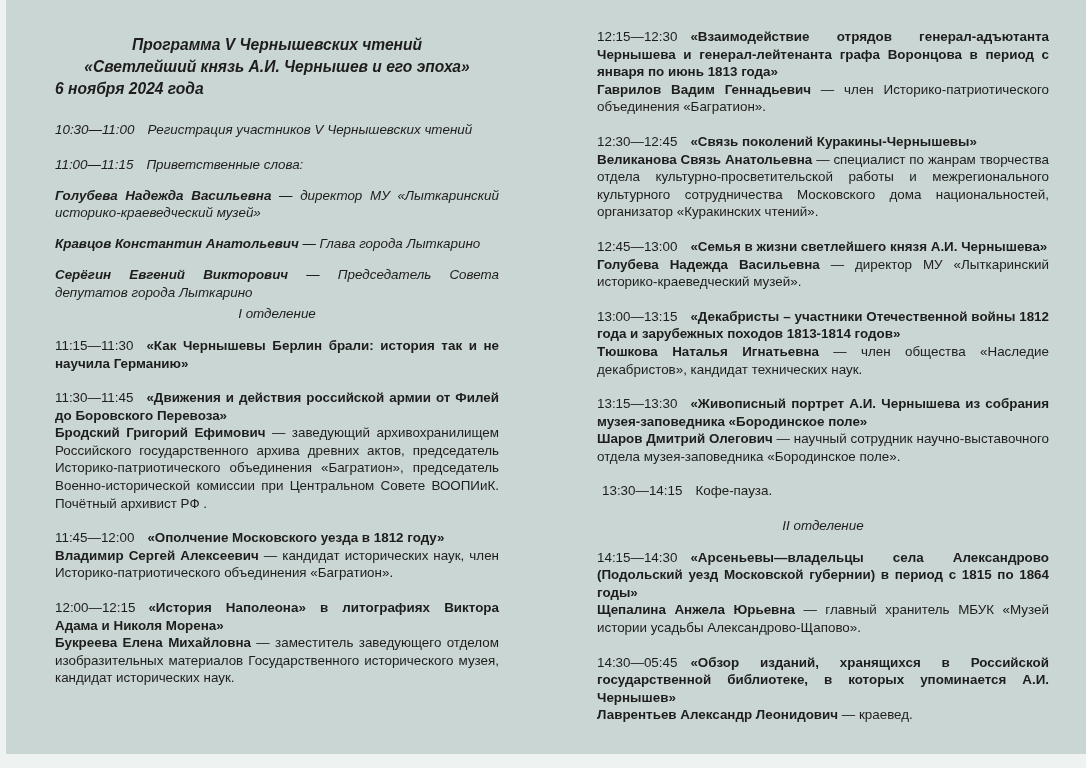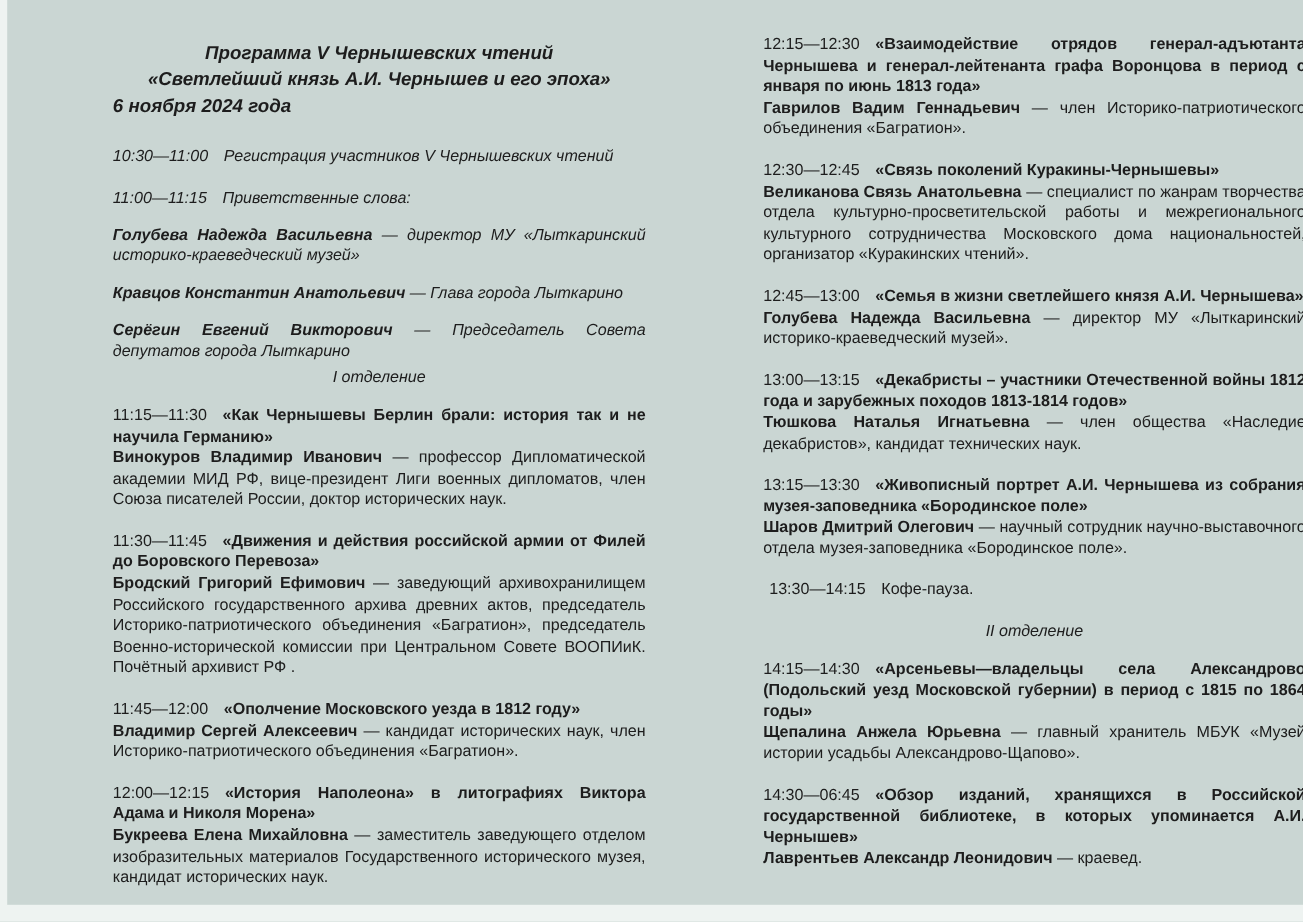--- a/index.html
+++ b/index.html
@@ -14,21 +14,20 @@
     position: absolute; left: 6px; top: 0;
     width: 1080px; height: 754px;
     background: #cad6d3;
     color: #1d1d1d;
   }
   .col {
     position: absolute;
     text-align: justify;
     font-size: 13.4px;
     line-height: 17.6px;
-    margin-left: 39px;
   }
   .col-left  { left: 49px;  top: 34px; width: 444px; }
   .col-right { left: 591px; top: 28px; width: 452px; }
 
   .doc-header {
     font-weight: bold; font-style: italic;
     font-size: 15.6px; line-height: 22px;
     margin-bottom: 21px;
   }
   .doc-header .hline { text-align: center; }
@@ -71,21 +70,20 @@
         </div>
         <div class="entry time-italic pre-person">
           <p><span class="t-time">11:00—11:15</span><span class="t-text">Приветственные слова:</span></p>
         </div>
         <p class="entry person-entry"><span class="speaker-name">Голубева Надежда Васильевна</span> — <span class="speaker-role">директор МУ «Лыткаринский историко-краеведческий музей»</span></p>
         <p class="entry person-entry"><span class="speaker-name">Кравцов Константин Анатольевич</span> — <span class="speaker-role">Глава города Лыткарино</span></p>
         <p class="entry person-entry"><span class="speaker-name">Серёгин Евгений Викторович</span> — <span class="speaker-role">Председатель Совета депутатов города Лыткарино</span></p>
         <div class="section-label">I отделение</div>
         <div class="entry talk-entry">
           <p class="talk-title"><span class="t-time">11:15—11:30</span><span class="title-text">«Как Чернышевы Берлин брали: история так и не научила Германию»</span></p>
-          <p class="speaker"><span class="speaker-name">Винокуров Владимир Иванович</span> — <span class="speaker-role">профессор Дипломатической академии МИД РФ, вице-президент Лиги военных дипломатов, член Союза писателей России, доктор исторических наук.</span></p>
         </div>
         <div class="entry talk-entry">
           <p class="talk-title"><span class="t-time">11:30—11:45</span><span class="title-text">«Движения и действия российской армии от Филей до Боровского Перевоза»</span></p>
           <p class="speaker"><span class="speaker-name">Бродский Григорий Ефимович</span> — <span class="speaker-role">заведующий архивохранилищем Российского государственного архива древних актов, председатель Историко-патриотического объединения «Багратион», председатель Военно-исторической комиссии при Центральном Совете ВООПИиК. Почётный архивист РФ .</span></p>
         </div>
         <div class="entry talk-entry">
           <p class="talk-title"><span class="t-time">11:45—12:00</span><span class="title-text">«Ополчение Московского уезда в 1812 году»</span></p>
           <p class="speaker"><span class="speaker-name">Владимир Сергей Алексеевич</span> — <span class="speaker-role">кандидат исторических наук,  член Историко-патриотического объединения «Багратион».</span></p>
         </div>
         <div class="entry talk-entry">
@@ -118,18 +116,18 @@
         </div>
         <div class="entry time-plain">
           <p><span class="t-time">13:30—14:15</span><span class="t-text">Кофе-пауза.</span></p>
         </div>
         <div class="section-label">II отделение</div>
         <div class="entry talk-entry">
           <p class="talk-title"><span class="t-time">14:15—14:30</span><span class="title-text">«Арсеньевы—владельцы села Александрово (Подольский уезд Московской губернии) в период с 1815 по 1864 годы»</span></p>
           <p class="speaker"><span class="speaker-name">Щепалина Анжела Юрьевна</span> — <span class="speaker-role">главный хранитель МБУК  «Музей истории усадьбы Александрово-Щапово».</span></p>
         </div>
         <div class="entry talk-entry">
-          <p class="talk-title"><span class="t-time">14:30—06:45</span><span class="title-text">«Обзор изданий, хранящихся в Российской государственной библиотеке, в которых упоминается А.И. Чернышев»</span></p>
+          <p class="talk-title"><span class="t-time">14:30—05:45</span><span class="title-text">«Обзор изданий, хранящихся в Российской государственной библиотеке, в которых упоминается А.И. Чернышев»</span></p>
           <p class="speaker"><span class="speaker-name">Лаврентьев Александр Леонидович</span> — <span class="speaker-role">краевед.</span></p>
         </div>
       </div>
   </div>
 </div>
 
 </body></html>

